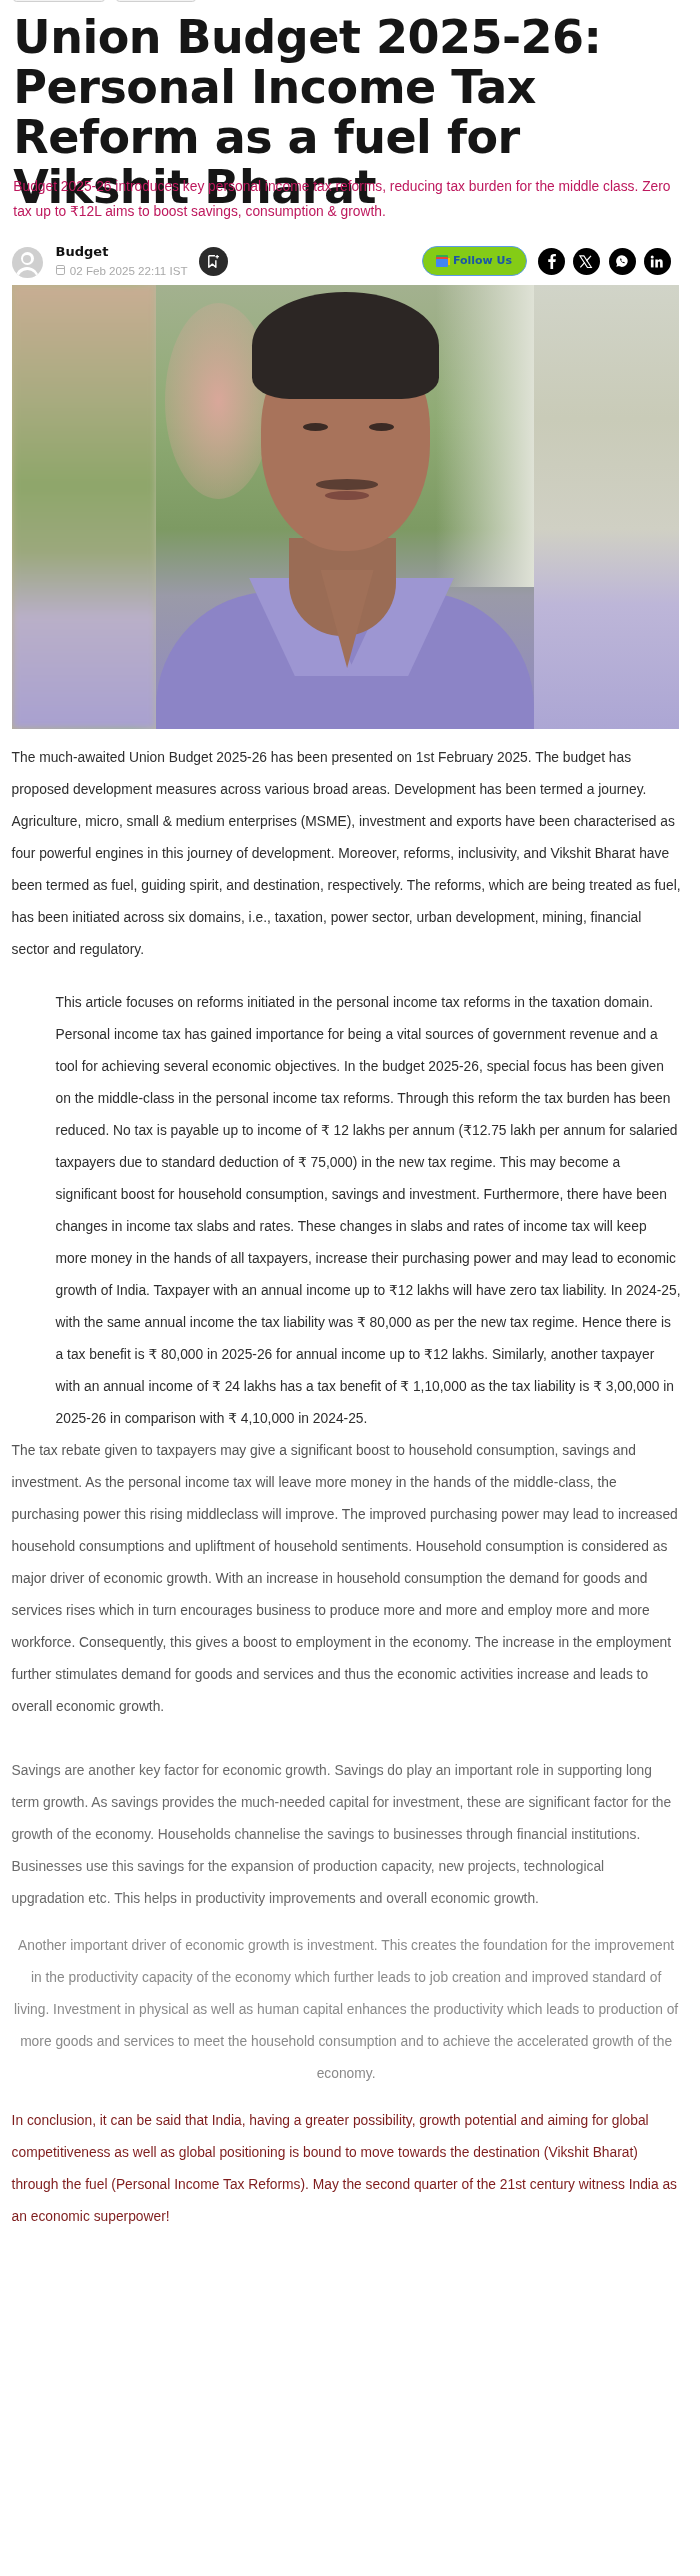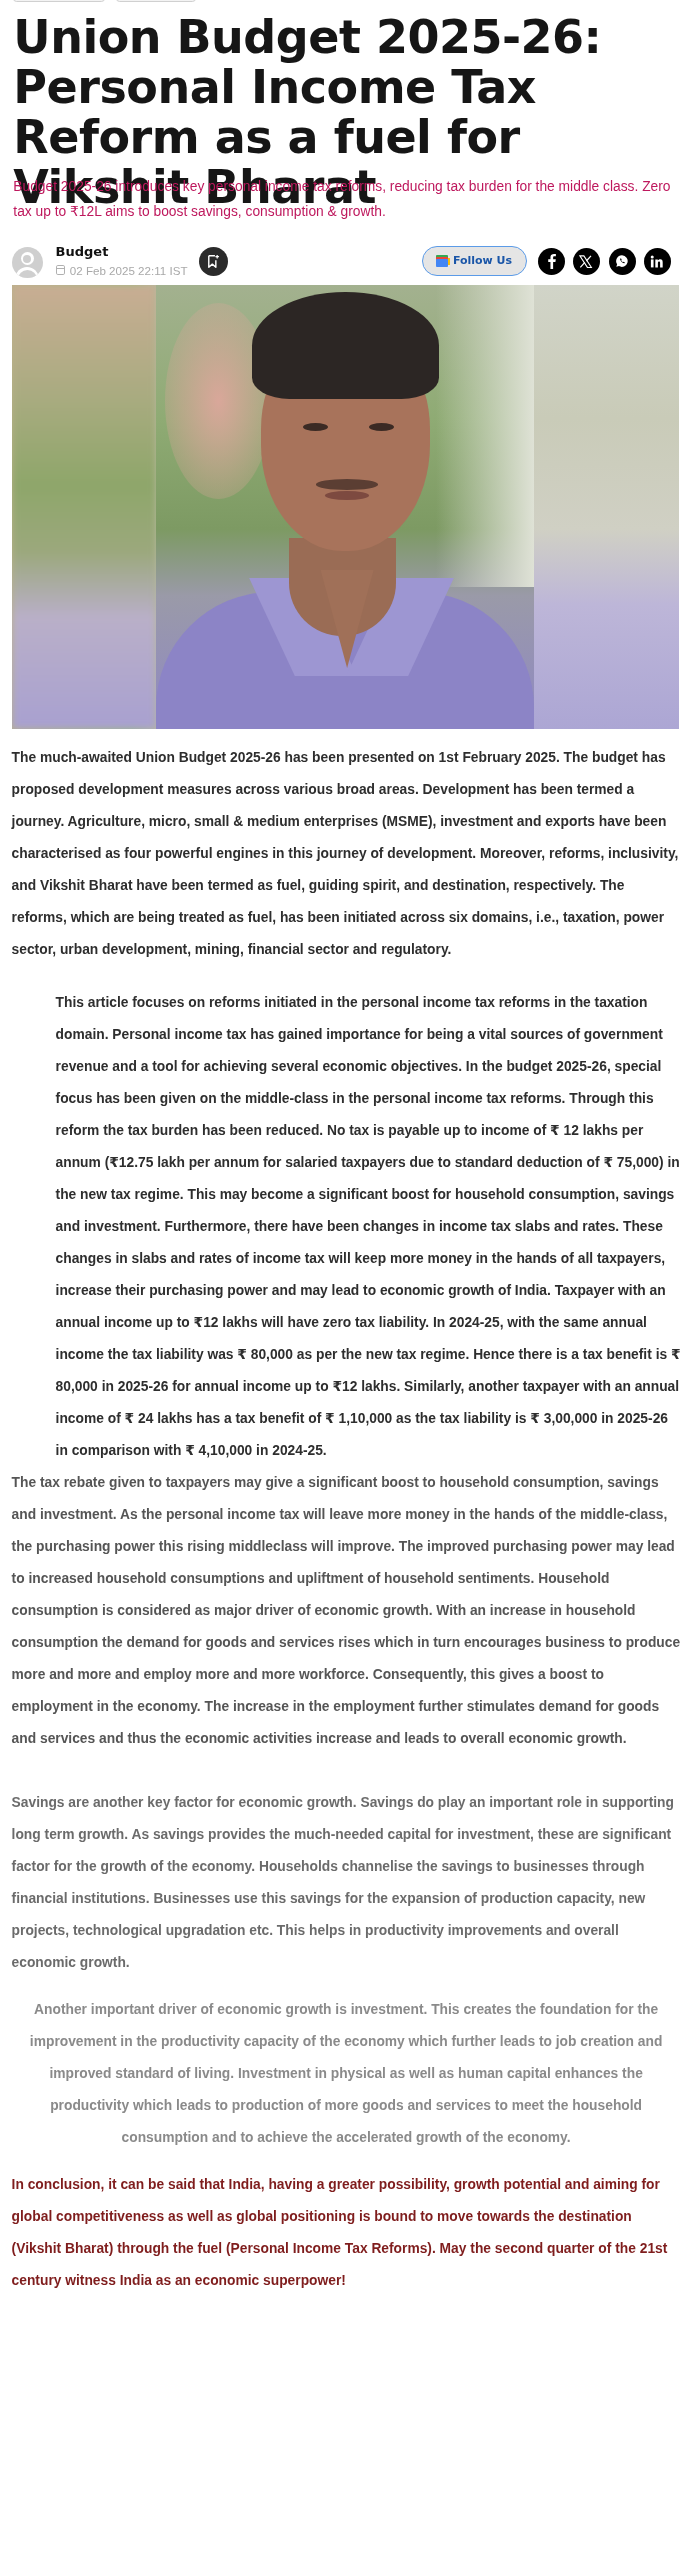--- a/index.html
+++ b/index.html
@@ -20,21 +20,21 @@
   .avatar .head { position: absolute; left: 9px; top: 5.3px; width: 13.3px; height: 13.3px; border-radius: 50%; background: #fff; }
   .avatar .head::after { content: ""; position: absolute; left: 2.7px; top: 2.7px; width: 8px; height: 8px; border-radius: 50%; background: #cfcfcf; }
   .avatar .body { position: absolute; left: 3.6px; top: 20.5px; width: 24px; height: 18px; border-radius: 12.4px 12.4px 0 0; background: #fff; }
   .avatar .body::after { content: ""; position: absolute; left: 2.7px; top: 2.7px; width: 18.7px; height: 16px; border-radius: 9.8px 9.8px 0 0; background: #cfcfcf; }
   .author-name { position: absolute; left: 44px; top: -0.9px; font-family: "DejaVu Sans", sans-serif; font-weight: bold; font-size: 13px; color: #111; }
   .pub-date { position: absolute; left: 44px; top: 18.7px; font-size: 11.6px; color: #a9a9a9; display: flex; align-items: center; gap: 4.4px; }
   .cal-icon { width: 9.8px; height: 9.8px; border: 1.3px solid #b0b0b0; border-radius: 1.8px; position: relative; }
   .cal-icon::before { content: ""; position: absolute; left: 0; right: 0; top: 1.8px; height: 1.3px; background: #b0b0b0; }
   .bookmark-btn { position: absolute; left: 187px; top: 1.8px; width: 29px; height: 29px; border-radius: 50%; background: #2b2b2b; display: flex; align-items: center; justify-content: center; cursor: pointer; }
 
-  .follow-btn { position: absolute; left: 410px; top: 0.9px; width: 105px; height: 30px; border: 1.3px solid #5b9be8; border-radius: 15px; display: flex; align-items: center; justify-content: center; gap: 4.4px; cursor: pointer; background: #e5e5e5; }
+  .follow-btn { position: absolute; left: 410px; top: 0.9px; width: 105px; height: 30px; border: 1.3px solid #5b9be8; border-radius: 15px; display: flex; align-items: center; justify-content: center; gap: 4.4px; cursor: pointer; background: #84cc16; }
   .follow-label { font-family: "DejaVu Sans", sans-serif; font-weight: bold; font-size: 11px; color: #1a56a8; }
   .gnews-icon { width: 12.4px; height: 11.6px; position: relative; }
   .gnews-icon .b1 { position: absolute; left: 0; top: 0; width: 12.4px; height: 4.4px; background: #34a853; border-radius: 0.9px; }
   .gnews-icon .b2 { position: absolute; left: 0; top: 1.8px; width: 12.4px; height: 3.6px; background: #ea4335; border-radius: 0.9px; }
   .gnews-icon .b3 { position: absolute; left: 0; top: 3.6px; width: 12.4px; height: 8px; background: #4285f4; border-radius: 0.9px; }
   .gnews-icon .b4 { position: absolute; right: -1.8px; top: 2.7px; width: 2.7px; height: 7.1px; background: #fbbc04; }
 
   .social { position: absolute; top: 2.7px; width: 27px; height: 27px; border-radius: 50%; background: #000; display: flex; align-items: center; justify-content: center; cursor: pointer; }
   .social.fb { left: 526px; }
   .social.x { left: 561px; }
@@ -53,21 +53,21 @@
   .portrait .collar-r { position: absolute; left: 213px; top: 293px; width: 62px; height: 98px; background: #9d96d2; transform: skewX(-25deg); }
   .portrait .vee { position: absolute; left: 165px; top: 285px; width: 53px; height: 98px; background: #a07058; clip-path: polygon(0 0, 100% 0, 50% 100%); }
   .portrait .face { position: absolute; left: 105px; top: 44px; width: 169px; height: 222px; background: #a8735b; border-radius: 45% 45% 48% 48%; }
   .portrait .hair { position: absolute; left: 96px; top: 7.1px; width: 187px; height: 107px; background: #2c2624; border-radius: 50% 50% 20% 20%; }
   .portrait .eye-l { position: absolute; left: 147px; top: 138px; width: 25px; height: 8px; background: #3b2a24; border-radius: 50%; }
   .portrait .eye-r { position: absolute; left: 213px; top: 138px; width: 25px; height: 8px; background: #3b2a24; border-radius: 50%; }
   .portrait .mustache { position: absolute; left: 160px; top: 194px; width: 62px; height: 10.7px; background: #5b3e33; border-radius: 50%; }
   .portrait .mouth { position: absolute; left: 169px; top: 206px; width: 44px; height: 9px; background: #7d4a40; border-radius: 50%; }
 
   .article { position: absolute; top: 742px; left: 11.6px; width: 669px; font-size: 13.8px; line-height: 32px; color: #2e2e2e; }
-  .article p { margin-bottom: 21.3px; font-weight: bold; }
+  .article p { margin-bottom: 21.3px; }
   .article p.tight { margin-bottom: 0; margin-left: 44px; }
   .article p.p3 { margin-bottom: 15px; color: #555; }
   .article p.p4 { margin-bottom: 15px; color: #6b6b6b; margin-top: 32px; }
   .article p.p5 { margin-bottom: 15px; color: #8a8a8a; text-align: center; }
   .article p.p6 { color: #7f1d1d; }
 </style>
 </head>
 <body>
 
 <div class="top-tags">

